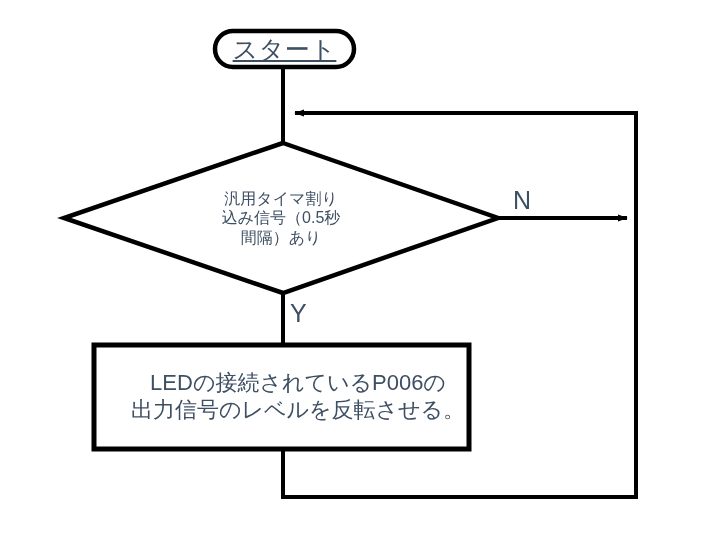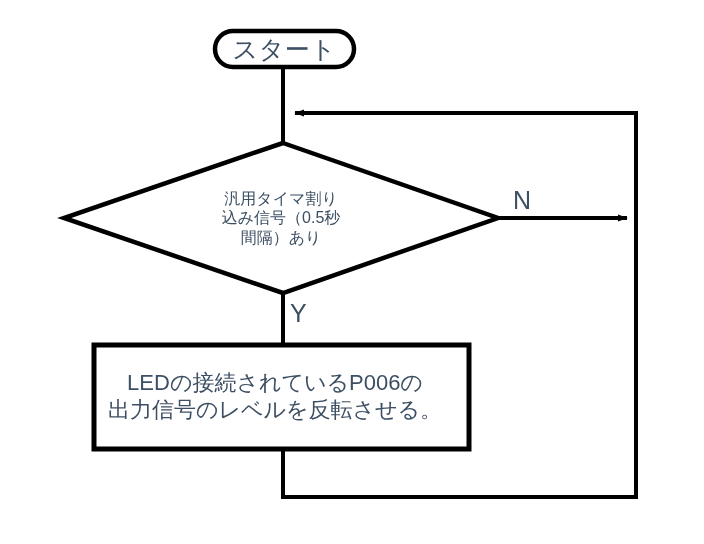--- a/index.html
+++ b/index.html
@@ -36,30 +36,31 @@
     align-items: center;
     justify-content: center;
   }
   #start-label {
     left: 213px;
     top: 29px;
     width: 143px;
     height: 40px;
     font-size: 25px;
     letter-spacing: 0.5px;
+    text-decoration: underline;
   }
   #decision-label {
     left: 150px;
     top: 163px;
     width: 262px;
     height: 110px;
     font-size: 16px;
   }
   #process-label {
-    left: 89px;
+    left: 112px;
     top: 347px;
     width: 372px;
     height: 100px;
     font-size: 22px;
   }
   .branch-label {
     position: absolute;
     color: #3d4f63;
     font-size: 25px;
     line-height: 1;

